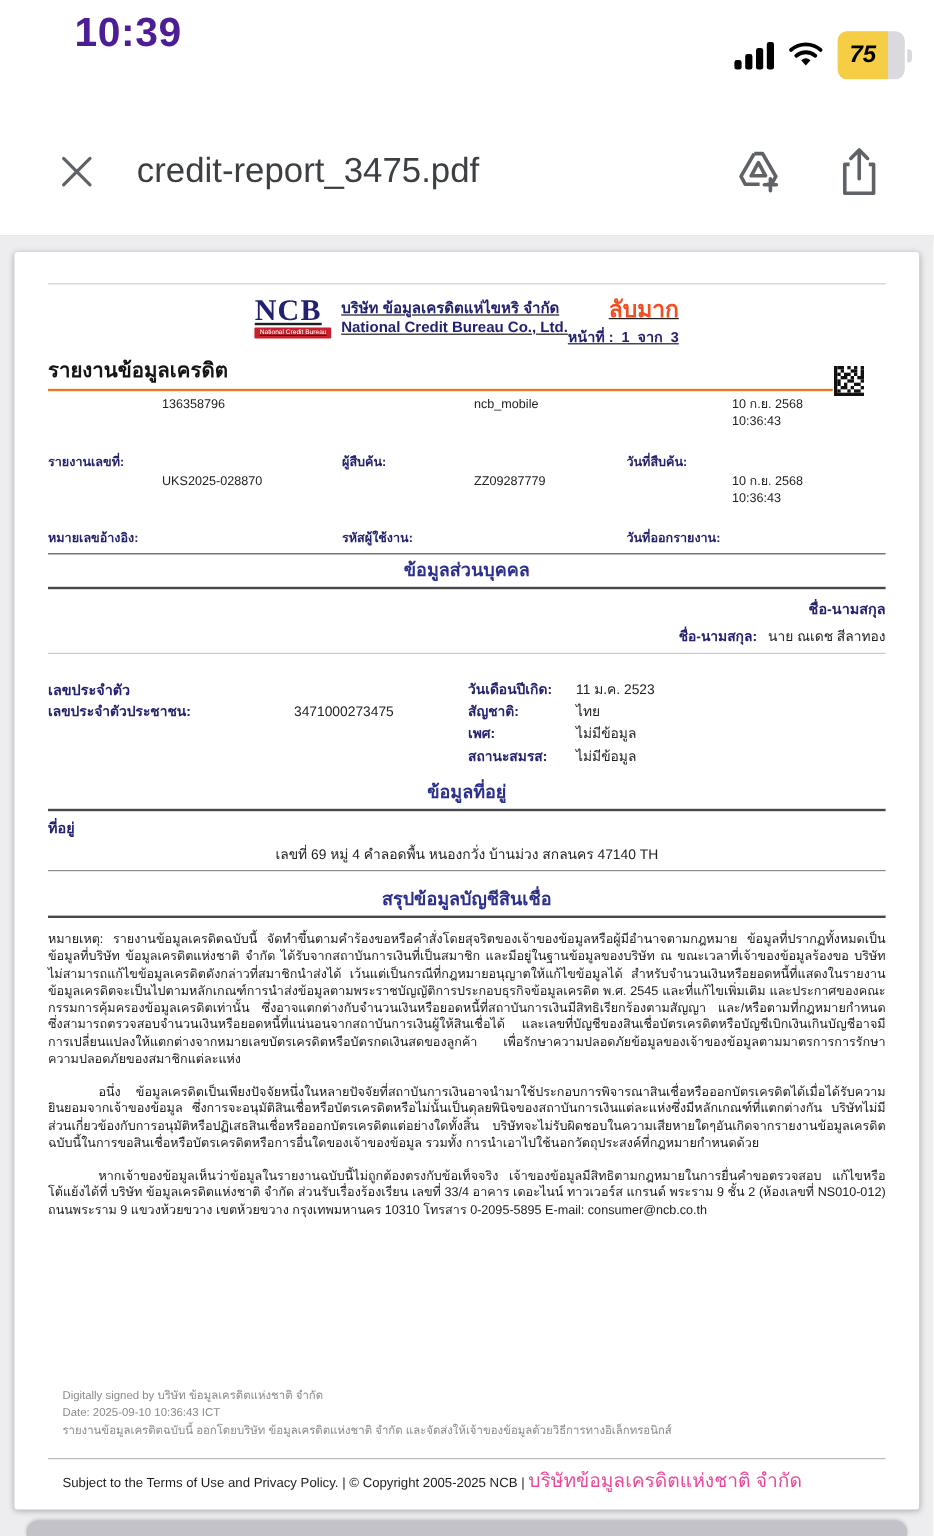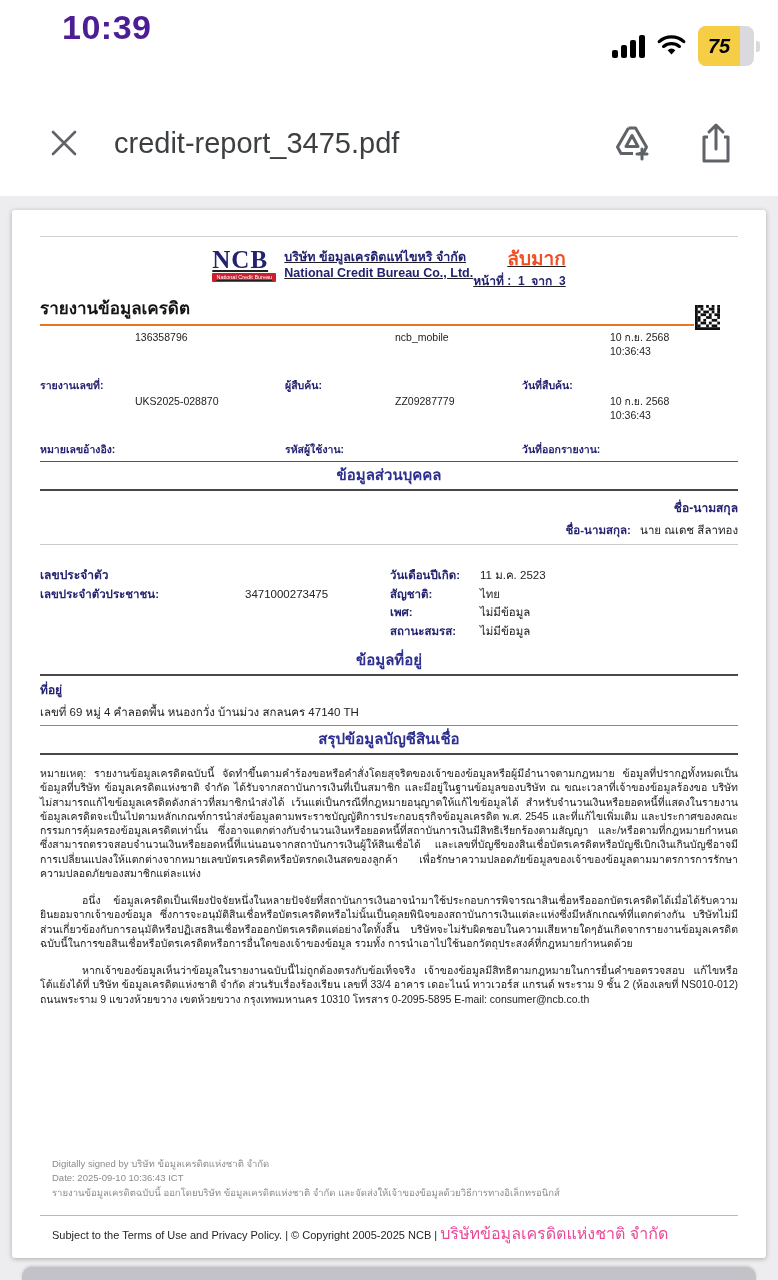--- a/index.html
+++ b/index.html
@@ -74,23 +74,23 @@
   .two-col { display:flex; margin-top:20px; }
   .col-left { width:350px; }
   .col-right { flex:1; }
   .field-row { display:flex; margin-top:3px; font-size:11.5px; line-height:15.5px; }
   .f-label { font-weight:700; color:#232270; }
   .col-left .f-label { width:205px; }
   .col-right .f-label { width:90px; }
   .f-value { color:#222; }
 
   .addr-block { margin-top:4px; }
-  .addr-line { font-size:11.5px; color:#222; margin-top:4px; padding-bottom:4px; border-bottom:1px solid #8a8a8e; }
-
-  .summary { margin-top:0; }
+  .addr-line { font-size:11.5px; color:#222; margin-top:4px; padding-bottom:4px; border-bottom:1px solid #8a8a8e;text-align:center; }
+
+  .summary { margin-top:10px; }
   .sum-rows { margin-top:3px; padding-bottom:4px; border-bottom:1.5px solid #55555a; }
   .sum-row { display:flex; font-size:11px; line-height:15px; }
   .sum-label { width:350px; color:#1f1f1f; }
   .sum-value { font-weight:800; color:#111; }
 
   .notes { margin-top:11px; }
   .note-p { font-size:10.5px; line-height:1.36; color:#222; text-align:justify; }
   .note-p + .note-p { margin-top:13px; }
   .note-indent { text-indent:42px; }
 

